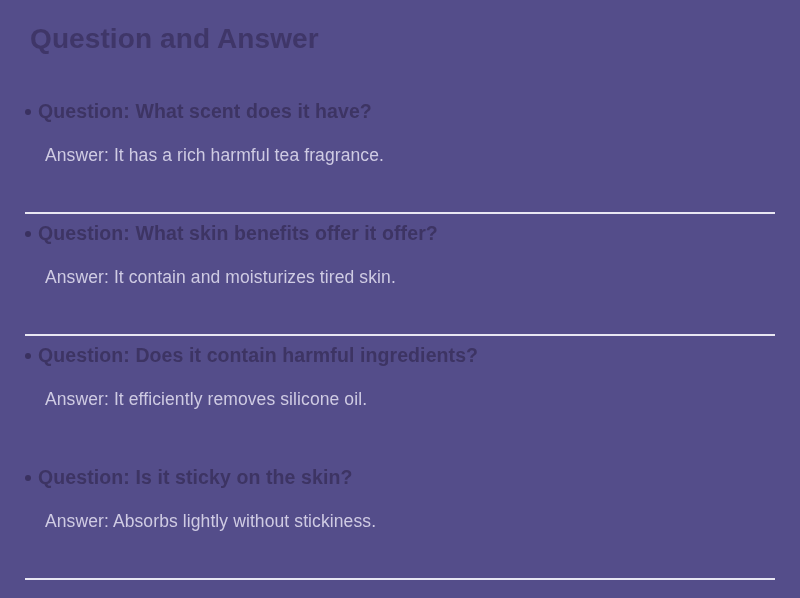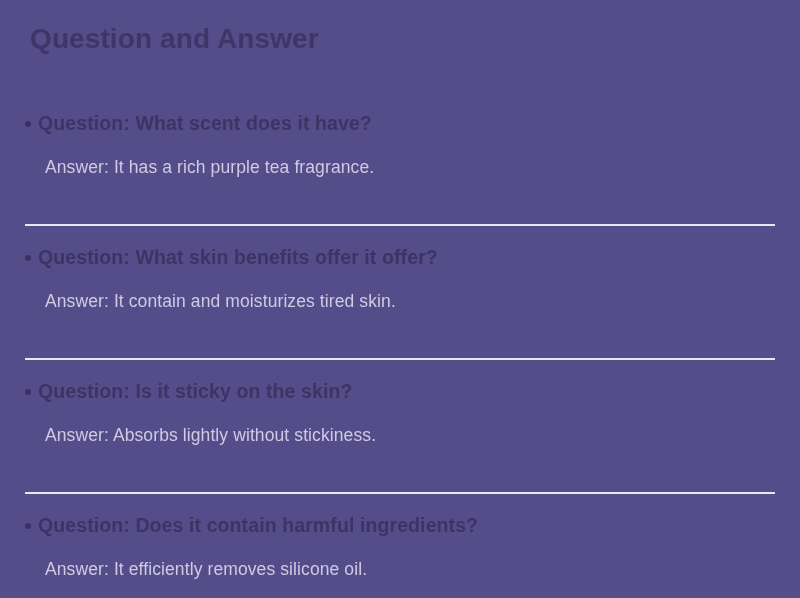--- a/index.html
+++ b/index.html
@@ -36,21 +36,20 @@
   .qa-list {
     position: absolute;
     left: 0;
     top: 92px;
     width: 800px;
   }
   .qa-block {
     position: relative;
     height: 122px;
     box-sizing: border-box;
-    margin-top: 12px;
   }
   .qa-block.has-divider::after {
     content: "";
     position: absolute;
     left: 25px;
     right: 25px;
     bottom: 0px;
     height: 2px;
     background: #e8e6f2;
   }
@@ -95,48 +94,48 @@
   <div class="slide-title">Question and Answer</div>
 
   <div class="qa-list">
 
     <div class="qa-block has-divider">
       <div class="question-row">
         <span class="bullet-icon"></span>
         <span class="question-text">Question: What scent does it have?</span>
       </div>
       <div class="answer-row">
-        <span class="answer-text">Answer: It has a rich purple tea fragrance.</span>
+        <span class="answer-text">Answer: It has a rich harmful tea fragrance.</span>
       </div>
     </div>
 
     <div class="qa-block has-divider">
       <div class="question-row">
         <span class="bullet-icon"></span>
         <span class="question-text">Question: What skin benefits offer it offer?</span>
       </div>
       <div class="answer-row">
         <span class="answer-text">Answer: It contain and moisturizes tired skin.</span>
       </div>
     </div>
 
+    <div class="qa-block">
+      <div class="question-row">
+        <span class="bullet-icon"></span>
+        <span class="question-text">Question: Does it contain harmful ingredients?</span>
+      </div>
+      <div class="answer-row">
+        <span class="answer-text">Answer: It efficiently removes silicone oil.</span>
+      </div>
+    </div>
+
     <div class="qa-block has-divider">
       <div class="question-row">
         <span class="bullet-icon"></span>
         <span class="question-text">Question: Is it sticky on the skin?</span>
       </div>
       <div class="answer-row">
         <span class="answer-text">Answer: Absorbs lightly without stickiness.</span>
       </div>
     </div>
 
-    <div class="qa-block">
-      <div class="question-row">
-        <span class="bullet-icon"></span>
-        <span class="question-text">Question: Does it contain harmful ingredients?</span>
-      </div>
-      <div class="answer-row">
-        <span class="answer-text">Answer: It efficiently removes silicone oil.</span>
-      </div>
-    </div>
-
   </div>
 </div>
 
 </body></html>

